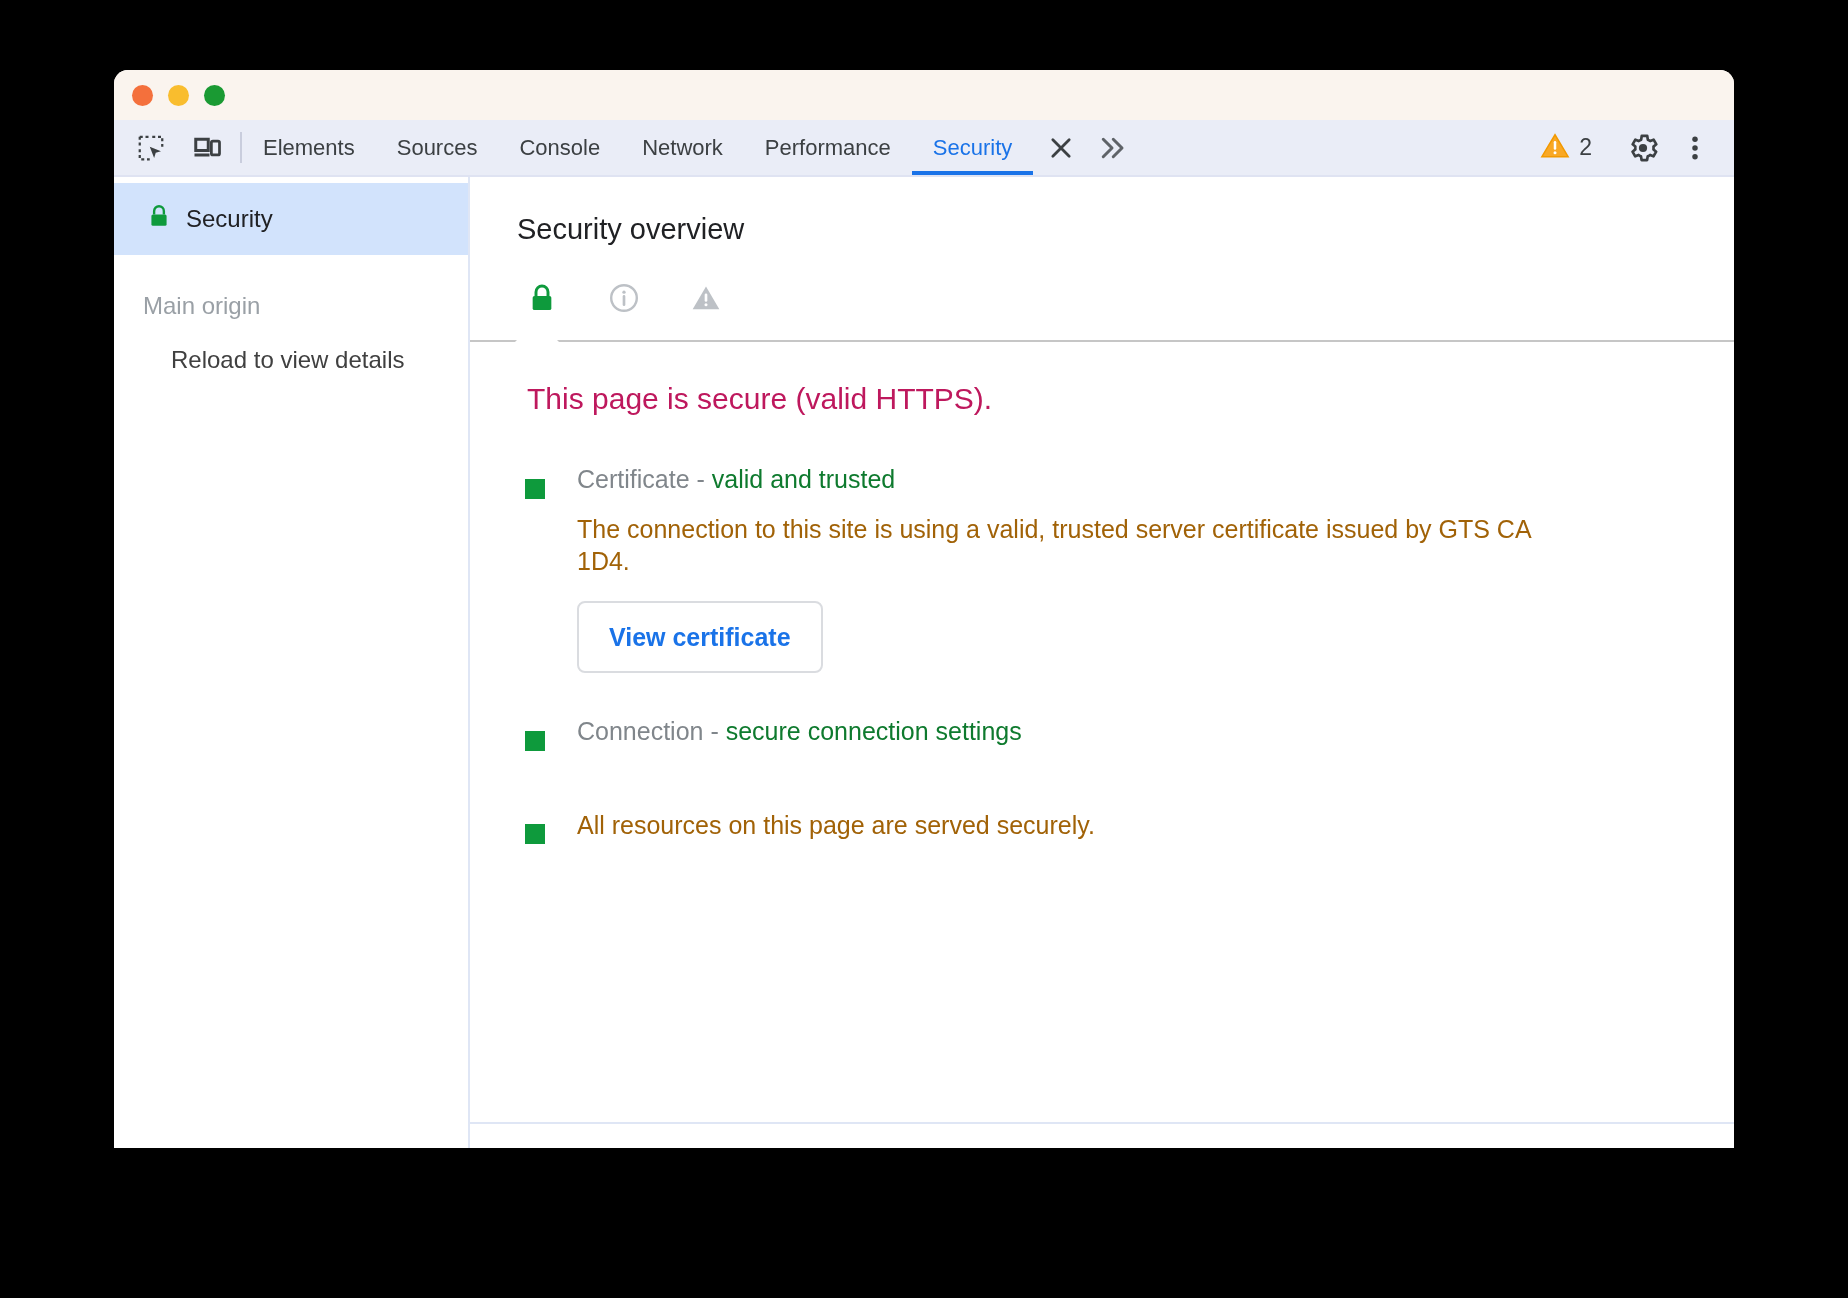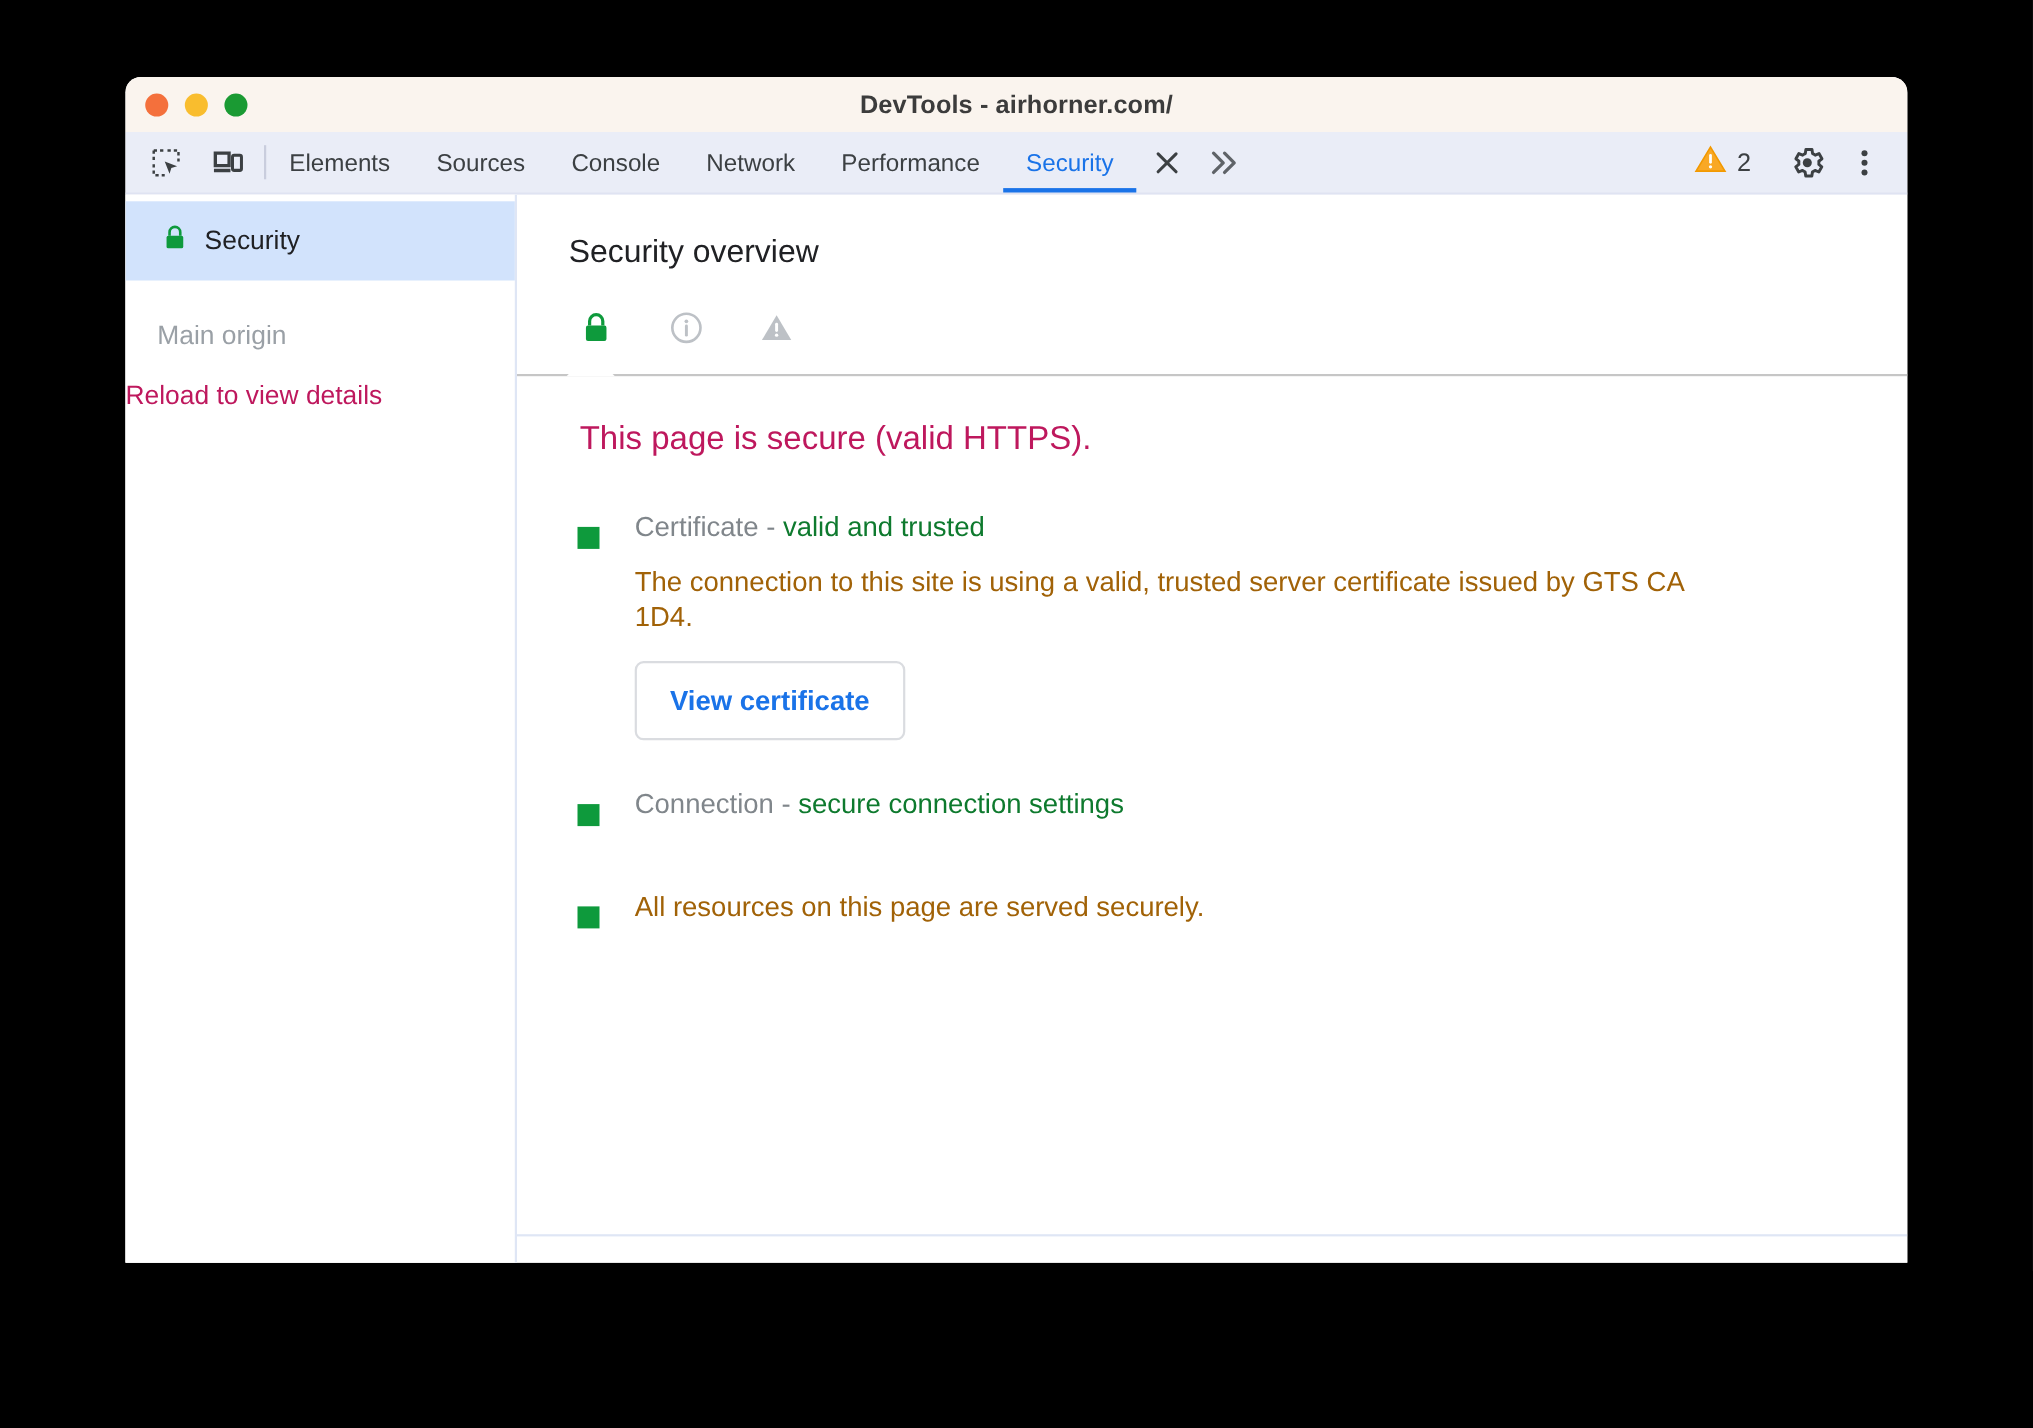--- a/index.html
+++ b/index.html
@@ -150,22 +150,23 @@
   }
   .side-item.selected { background: #d2e3fc; }
   .side-group {
     margin-top: 37px;
     padding-left: 29px;
     font-size: 24px;
     color: #9aa0a6;
   }
   .side-sub {
     margin-top: 26px;
+    padding-left: 57px;
     font-size: 24px;
-    color: #be185d;
+    color: #404040;
   }
 
   
   .main {
     flex: 1;
     min-width: 0;
     position: relative;
     display: flex;
     flex-direction: column;
   }
@@ -271,21 +272,20 @@
 <body>
 
 <div id="window">
 
   <div class="titlebar">
     <div class="traffic">
       <div class="dot red"></div>
       <div class="dot yellow"></div>
       <div class="dot green"></div>
     </div>
-    <div class="titlebar-title">DevTools - airhorner.com/</div>
   </div>
 
   <div class="tabbar">
     <div class="tool-icons">
       <div class="tool-btn">
         <svg width="30" height="30" viewBox="0 0 24 24">
           <g fill="none" stroke="#3c4043" stroke-width="1.8" stroke-dasharray="2.4 2.2">
             <path d="M3 3 h8 M3 3 v8 M13 3 h8 v8 M3 13 v8 h8"></path>
           </g>
           <path d="M11 11 L20 14.5 L15.8 15.8 L14.5 20 Z" fill="#3c4043"></path>

